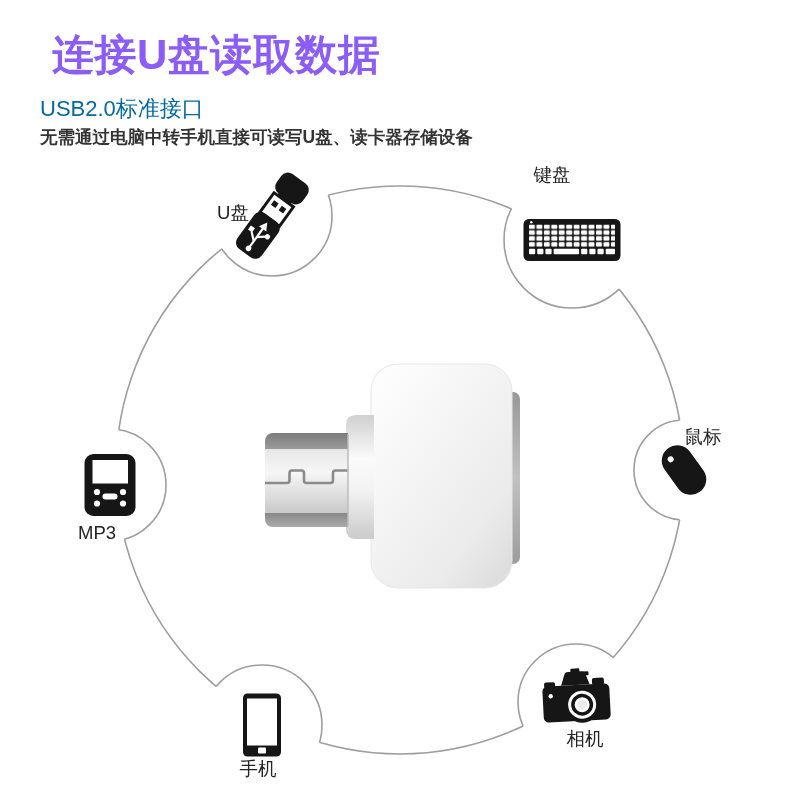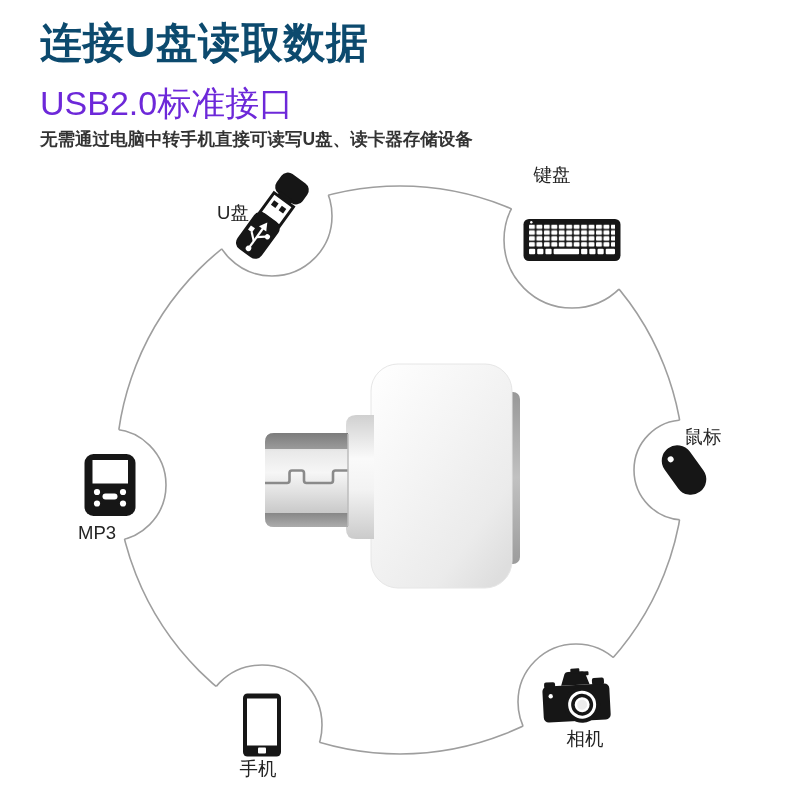--- a/index.html
+++ b/index.html
@@ -1,20 +1,20 @@
 <!DOCTYPE html>
 <html><head>
 <meta charset="utf-8">
 <style>
   html,body{margin:0;padding:0;background:#ffffff;}
   .stage{position:relative;width:800px;height:800px;background:#ffffff;overflow:hidden;
          font-family:"Liberation Sans","DejaVu Sans",sans-serif;}
   .hdr{position:absolute;left:40px;top:21px;z-index:2;width:700px;}
-  .title{font-size:42px;font-weight:bold;color:#0c4a6e;line-height:1.05;margin:0;letter-spacing:.5px;}
-  .subtitle{font-size:34px;font-weight:500;color:#6d28d9;margin:19px 0 0;line-height:1.15;}
+  .title{font-size:42px;font-weight:bold;color:#8b5cf6;line-height:1.05;margin:12px;letter-spacing:.5px;}
+  .subtitle{font-size:22px;font-weight:500;color:#0369a1;margin:19px 0 0;line-height:1.15;}
   .desc{font-size:17.5px;font-weight:700;color:#333;margin:5px 0 0;line-height:1.3;}
   .diagram{position:absolute;left:0;top:0;}
   .dev-label{font-size:18.5px;fill:#242424;}
 </style>
 </head>
 <body>
 
 <div class="stage">
 
   <div class="hdr">

